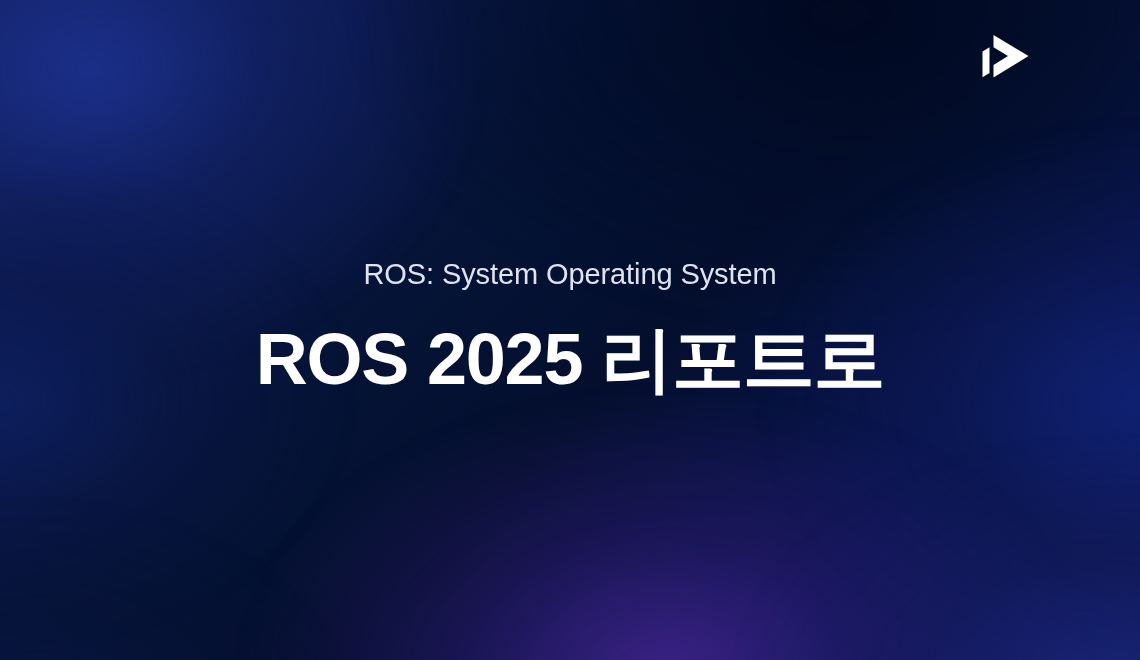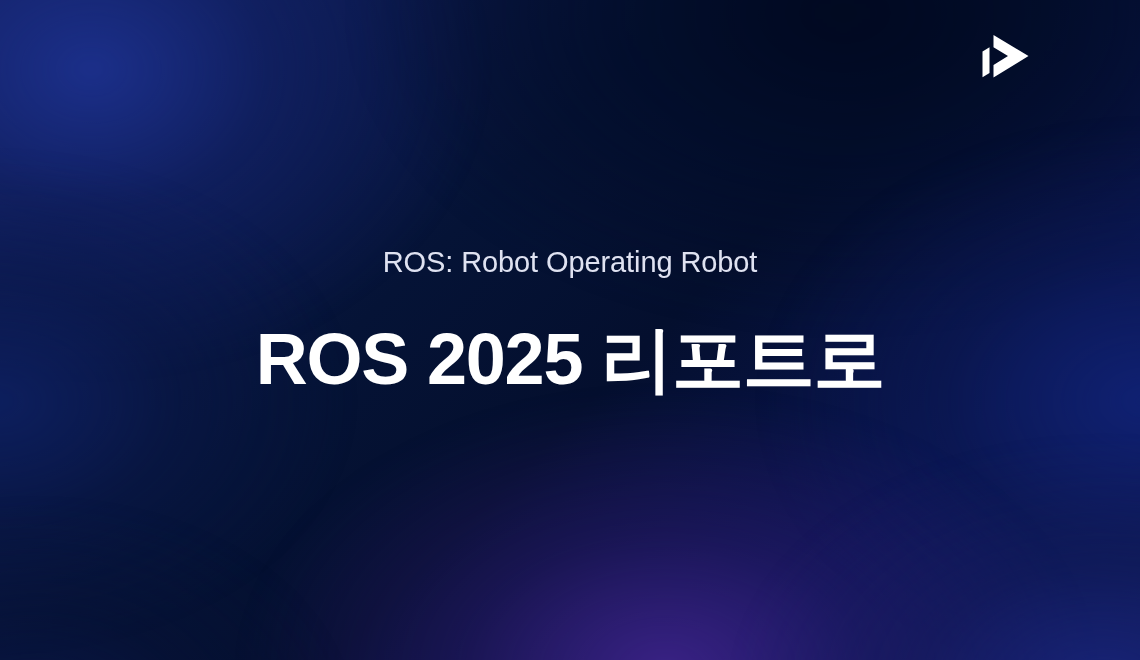--- a/index.html
+++ b/index.html
@@ -138,21 +138,21 @@
     font-size: 29px;
     font-weight: 500;
     letter-spacing: -0.1px;
     color: #dfe2f1;
     margin: 0 0 26px 0;
     text-align: center;
     white-space: nowrap;
   }
 
   .headline {
-    margin: 12px;
+    margin: 0;
     text-align: center;
     color: #ffffff;
     font-size: 72px;
     font-weight: 800;
     line-height: 1.17;
     letter-spacing: -1.2px;
     max-width: 820px;
   }
   .headline .line {
     display: block;
@@ -179,20 +179,20 @@
   <div class="logo-mark">
     <svg viewBox="0 0 52 52" xmlns="http://www.w3.org/2000/svg" aria-hidden="true">
 
       <path d="M2.5 19.5 L9.5 15.2 L9.5 41.0 L2.5 45.3 Z" fill="#ffffff"></path>
 
       <path d="M13.5 3.0 L48.5 24.0 L13.5 45.5 L13.5 33.0 L28.0 24.0 L13.5 15.2 Z" fill="#ffffff"></path>
     </svg>
   </div>
 
   <div class="content">
-    <p class="eyebrow">ROS: Robot Operating Robot</p>
+    <p class="eyebrow">ROS: System Operating System</p>
 
     <h1 class="headline">
       <span class="line">ROS 2025 리포트로</span>
     </h1>
   </div>
 
 </div>
 
 </body></html>

